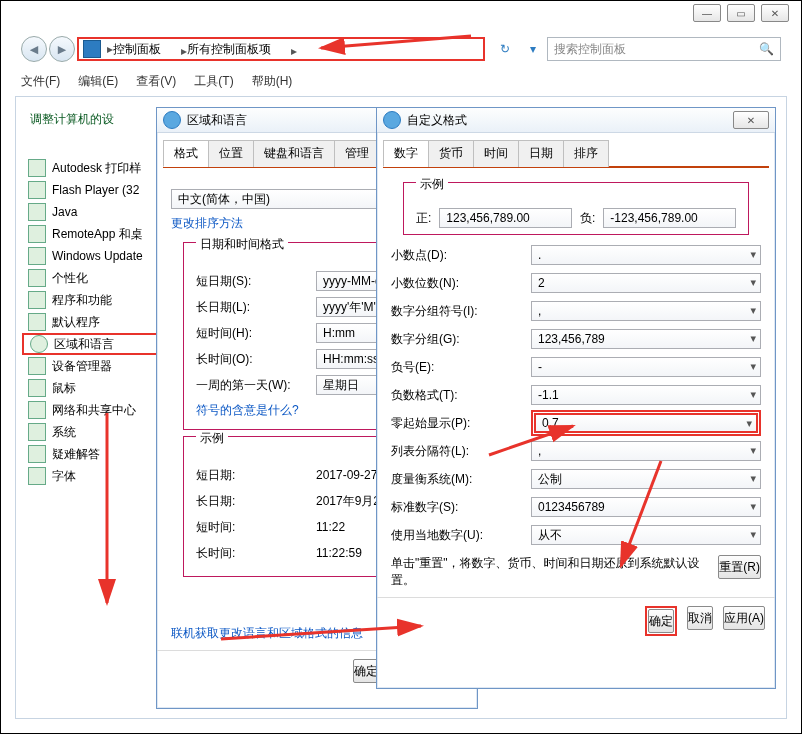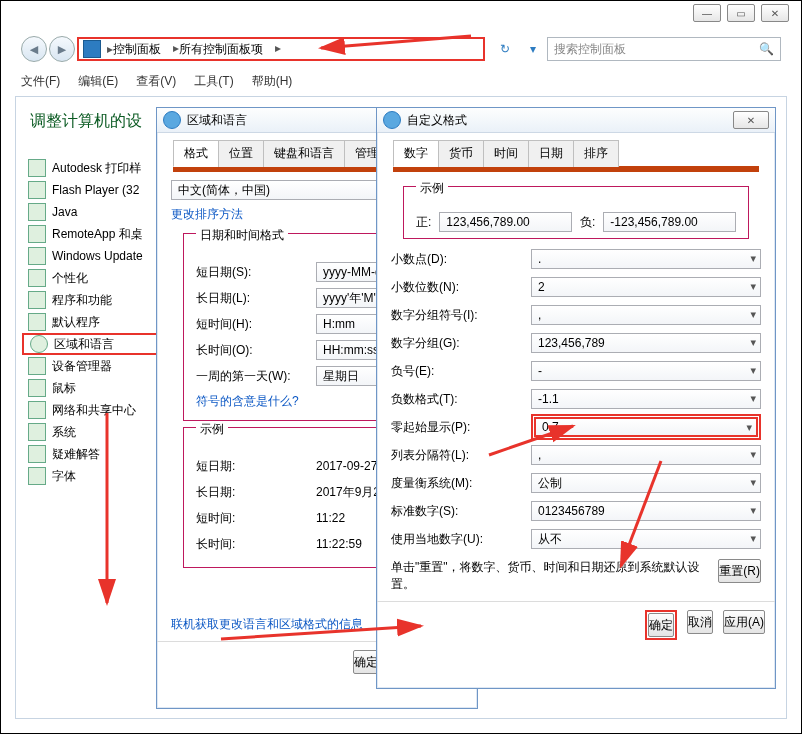--- a/index.html
+++ b/index.html
@@ -8,32 +8,32 @@
 
 .winbtns{position:absolute;top:3px;right:12px;display:flex;gap:6px}
 .winbtn{width:26px;height:16px;border:1px solid #888;border-radius:2px;display:flex;align-items:center;justify-content:center;font-size:10px;background:linear-gradient(#fff,#e6e6e6);color:#555}
 
 
 .navrow{position:absolute;top:34px;left:20px;right:20px;height:28px;display:flex;align-items:center}
 .navbtns{width:56px;height:28px;display:flex;gap:2px;align-items:center}
 .navcircle{width:24px;height:24px;border-radius:50%;border:1px solid #9aa;background:linear-gradient(#f5f9fd,#d9e6f2);display:flex;align-items:center;justify-content:center;color:#6b7c8c;font-size:11px}
 .bcwrap{flex:1;height:24px;border:2px solid #e8332b;display:flex;align-items:center;padding:0 4px;background:#fff;box-sizing:border-box;margin-right:6px}
 .bcicon{width:16px;height:16px;background:#2d7cc1;border:1px solid #1a5a90;margin-right:6px}
-.bc-seg{display:flex;align-items:flex-start;gap:12px}
+.bc-seg{display:flex;align-items:flex-end;gap:20px}
 .bc-sep{color:#555}
 .refbtn{width:20px;height:20px;display:flex;align-items:center;justify-content:center;color:#2d7cc1;margin:0 4px}
 .search{width:220px;height:22px;border:1px solid #b0b8c0;display:flex;align-items:center;padding:0 6px;background:#fff;color:#888}
 .search .mag{margin-left:auto;color:#4a7dc0}
 
 
 .menubar{position:absolute;top:72px;left:20px;display:flex;gap:18px;color:#333}
 
 
 .mainpane{position:absolute;top:95px;left:14px;right:14px;bottom:14px;border:1px solid #c7d4e2;box-sizing:border-box}
-.maintitle{position:absolute;top:14px;left:14px;font-size:16px;color:#0a5a22}
+.maintitle{position:absolute;top:14px;left:14px;font-size:12px;color:#0a5a22}
 .sidebar{position:absolute;top:60px;left:6px;width:150px}
 .sbitem{display:flex;align-items:center;height:22px;gap:6px;padding-left:6px;white-space:nowrap;overflow:hidden}
 .sbitem .ic{width:16px;height:16px;flex:0 0 16px;border:1px solid #6a8;background:#dff0df}
 .sbitem.sel{border:2px solid #e8332b;box-sizing:border-box}
 .ic-red{background:#c22;border-color:#811}
 .ic-java{background:#f4c27a;border-color:#b68a40}
 .ic-blue{background:#6fb5e8;border-color:#2d7cc1}
 .ic-win{background:#8bd0f0;border-color:#2d7cc1}
 .ic-gear{background:#cde;border-color:#89a}
 .ic-globe{background:#9acbe8;border-color:#2d7cc1;border-radius:50%}
@@ -46,21 +46,21 @@
 
 
 .grp{border:1px solid #be185d;padding:8px 12px 10px;margin:6px 12px}
 .grp>.lg{position:relative;top:-15px;background:#fff;display:inline-block;padding:0 4px}
 
 
 .dlg{position:absolute;border:1px solid #6f96c6;background:#fff;box-shadow:0 0 0 1px #dfe8f3 inset}
 .dlg .titlebar{height:24px;display:flex;align-items:center;padding:0 6px;background:linear-gradient(#fdfefe,#eaf1f8);border-bottom:1px solid #cdd8e5}
 .dlg .titlebar .tico{width:16px;height:16px;border-radius:50%;background:#5aa8e0;border:1px solid #2d7cc1;margin-right:6px}
 .dlg .titlebar .tt{flex:1}
-.tabbar{display:flex;margin:6px 16px 0;border-bottom:6px solid #c2410c}
+.tabbar{display:flex;margin:6px 6px 0;border-bottom:2px solid #c2410c}
 .tab{padding:4px 10px;border:1px solid #bfbfbf;border-bottom:none;margin-right:-1px;background:#f0f0f0;position:relative;top:1px}
 .tab.active{background:#fff;border-bottom:1px solid #fff}
 .dlgbody{padding:8px 14px}
 
 
 #dlg-region{top:10px;left:140px;width:320px;height:600px}
 .frow{display:flex;align-items:center;height:26px}
 .frow .lab{width:120px}
 .frow .val{flex:1}
 .combo,.txtro{height:20px;border:1px solid #abadb3;background:linear-gradient(#fff,#f3f5f8);display:flex;align-items:center;padding:0 6px;position:relative;box-sizing:border-box}
@@ -197,21 +197,21 @@
         <span class="tico"></span>
         <span class="tt">区域和语言</span>
       </div>
       <div class="tabbar">
         <div class="tab active">格式</div>
         <div class="tab">位置</div>
         <div class="tab">键盘和语言</div>
         <div class="tab">管理</div>
       </div>
       <div class="dlgbody">
-        <div class="combo" style="margin-top:0">
+        <div class="combo" style="margin-top:13px">
             <span>中文(简体，中国)</span>
           </div>
         <div style="margin:6px 0 10px"><span class="lnk">更改排序方法</span></div>
 
         <div class="grp">
           <span class="lg">日期和时间格式</span>
           <div class="frow">
               <span class="lab">短日期(S):</span>
               <div class="combo val">
                 <span>yyyy-MM-dd</span>

